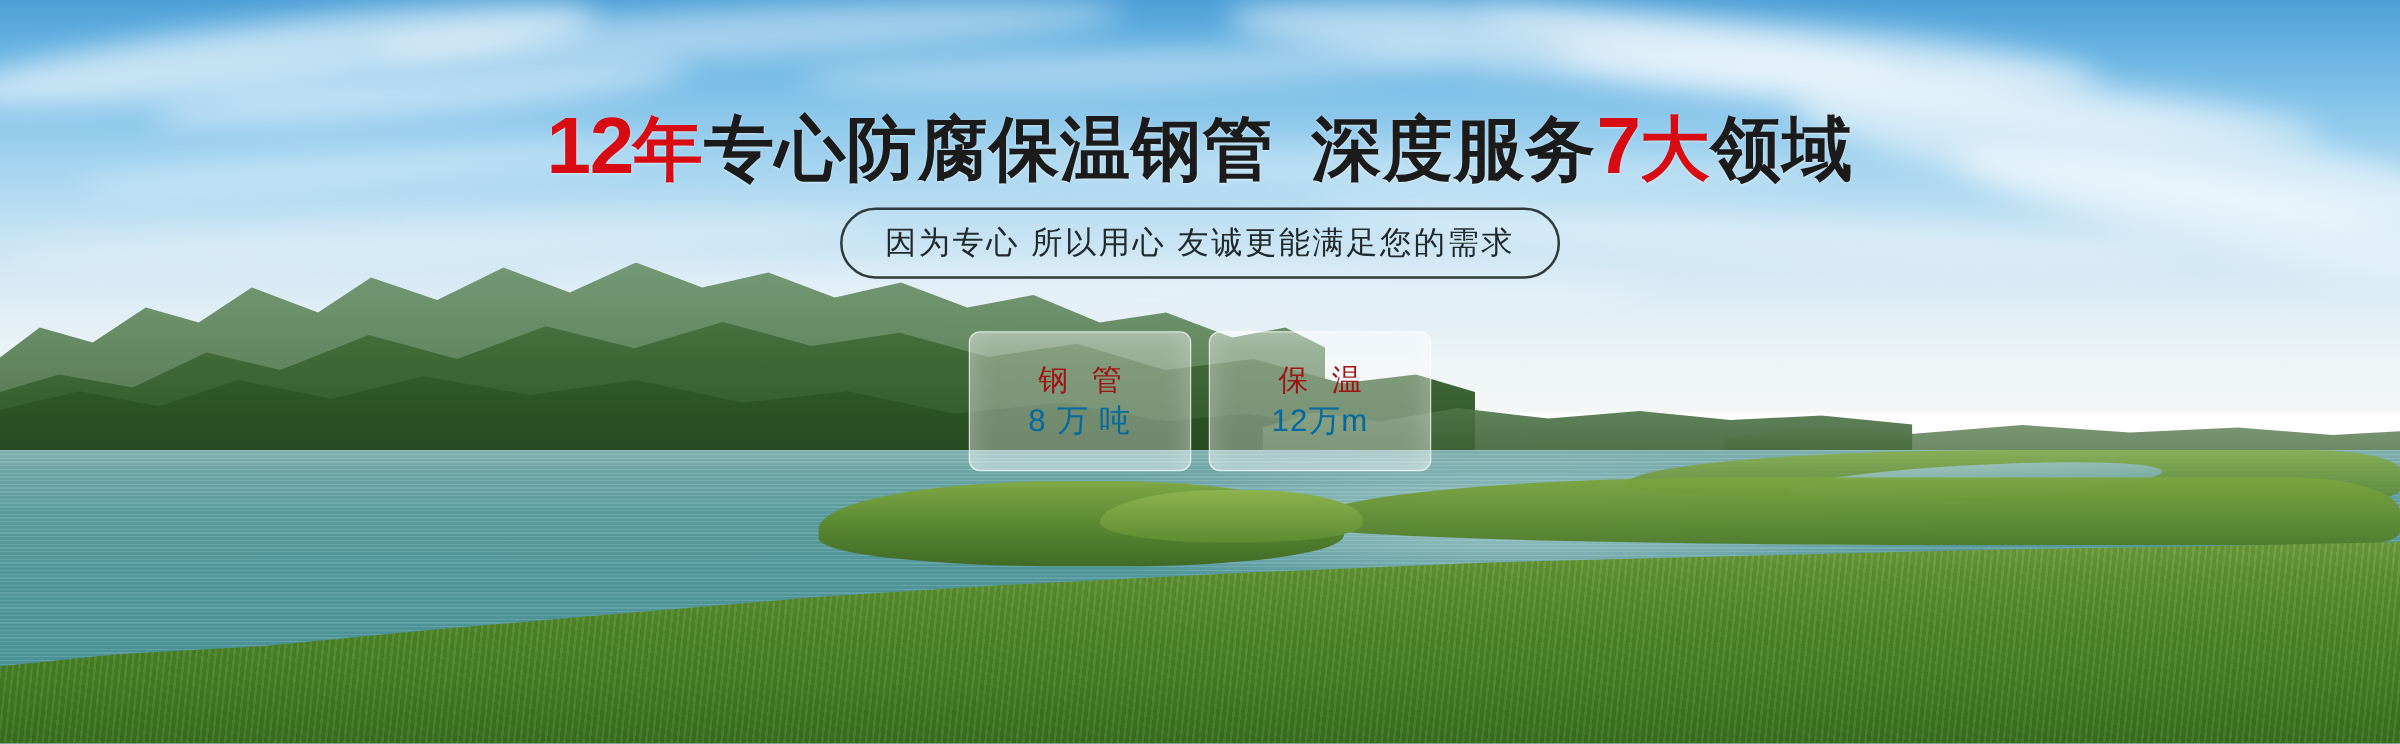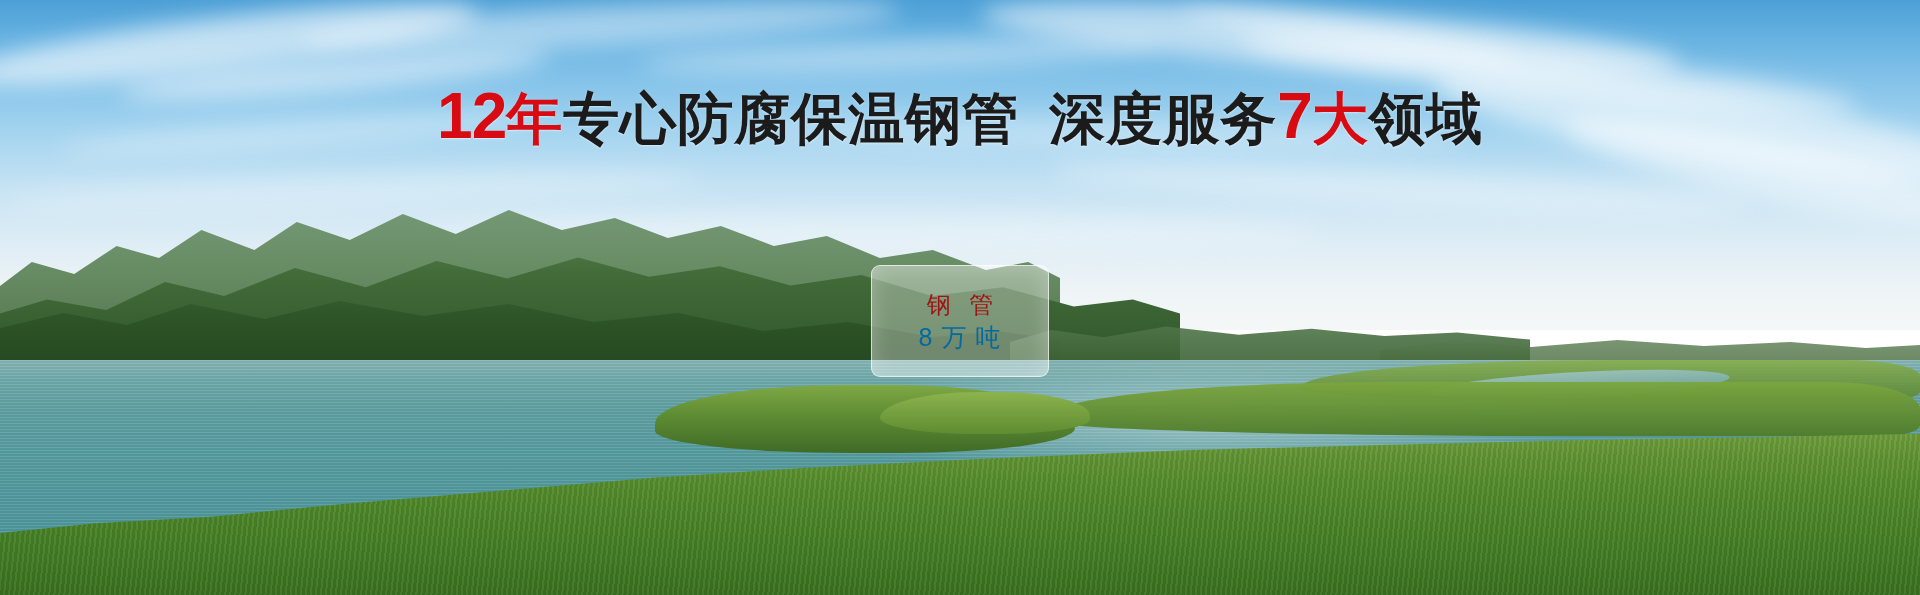--- a/index.html
+++ b/index.html
@@ -351,25 +351,30 @@
 
   <div class="grass"></div>
   <div class="grass-texture"></div>
 
   <div class="content">
 
     <div class="headline">
       <span class="accent num">12</span><span class="accent">年</span><span>专心防腐保温钢管</span><span class="gap"></span><span>深度服务</span><span class="accent num">7</span><span class="accent">大</span><span>领域</span>
     </div>
 
+    <div class="subtitle-pill">因为专心 所以用心  友诚更能满足您的需求</div>
 
     <div class="cards">
 
       <div class="card">
         <div class="card-label">钢 管</div>
         <div class="card-value"><span>8 万 吨</span></div>
       </div>
 
 
+      <div class="card">
+        <div class="card-label">保 温</div>
+        <div class="card-value"><span>12万m</span></div>
+      </div>
 
     </div>
   </div>
 </div>
 
 </body></html>

